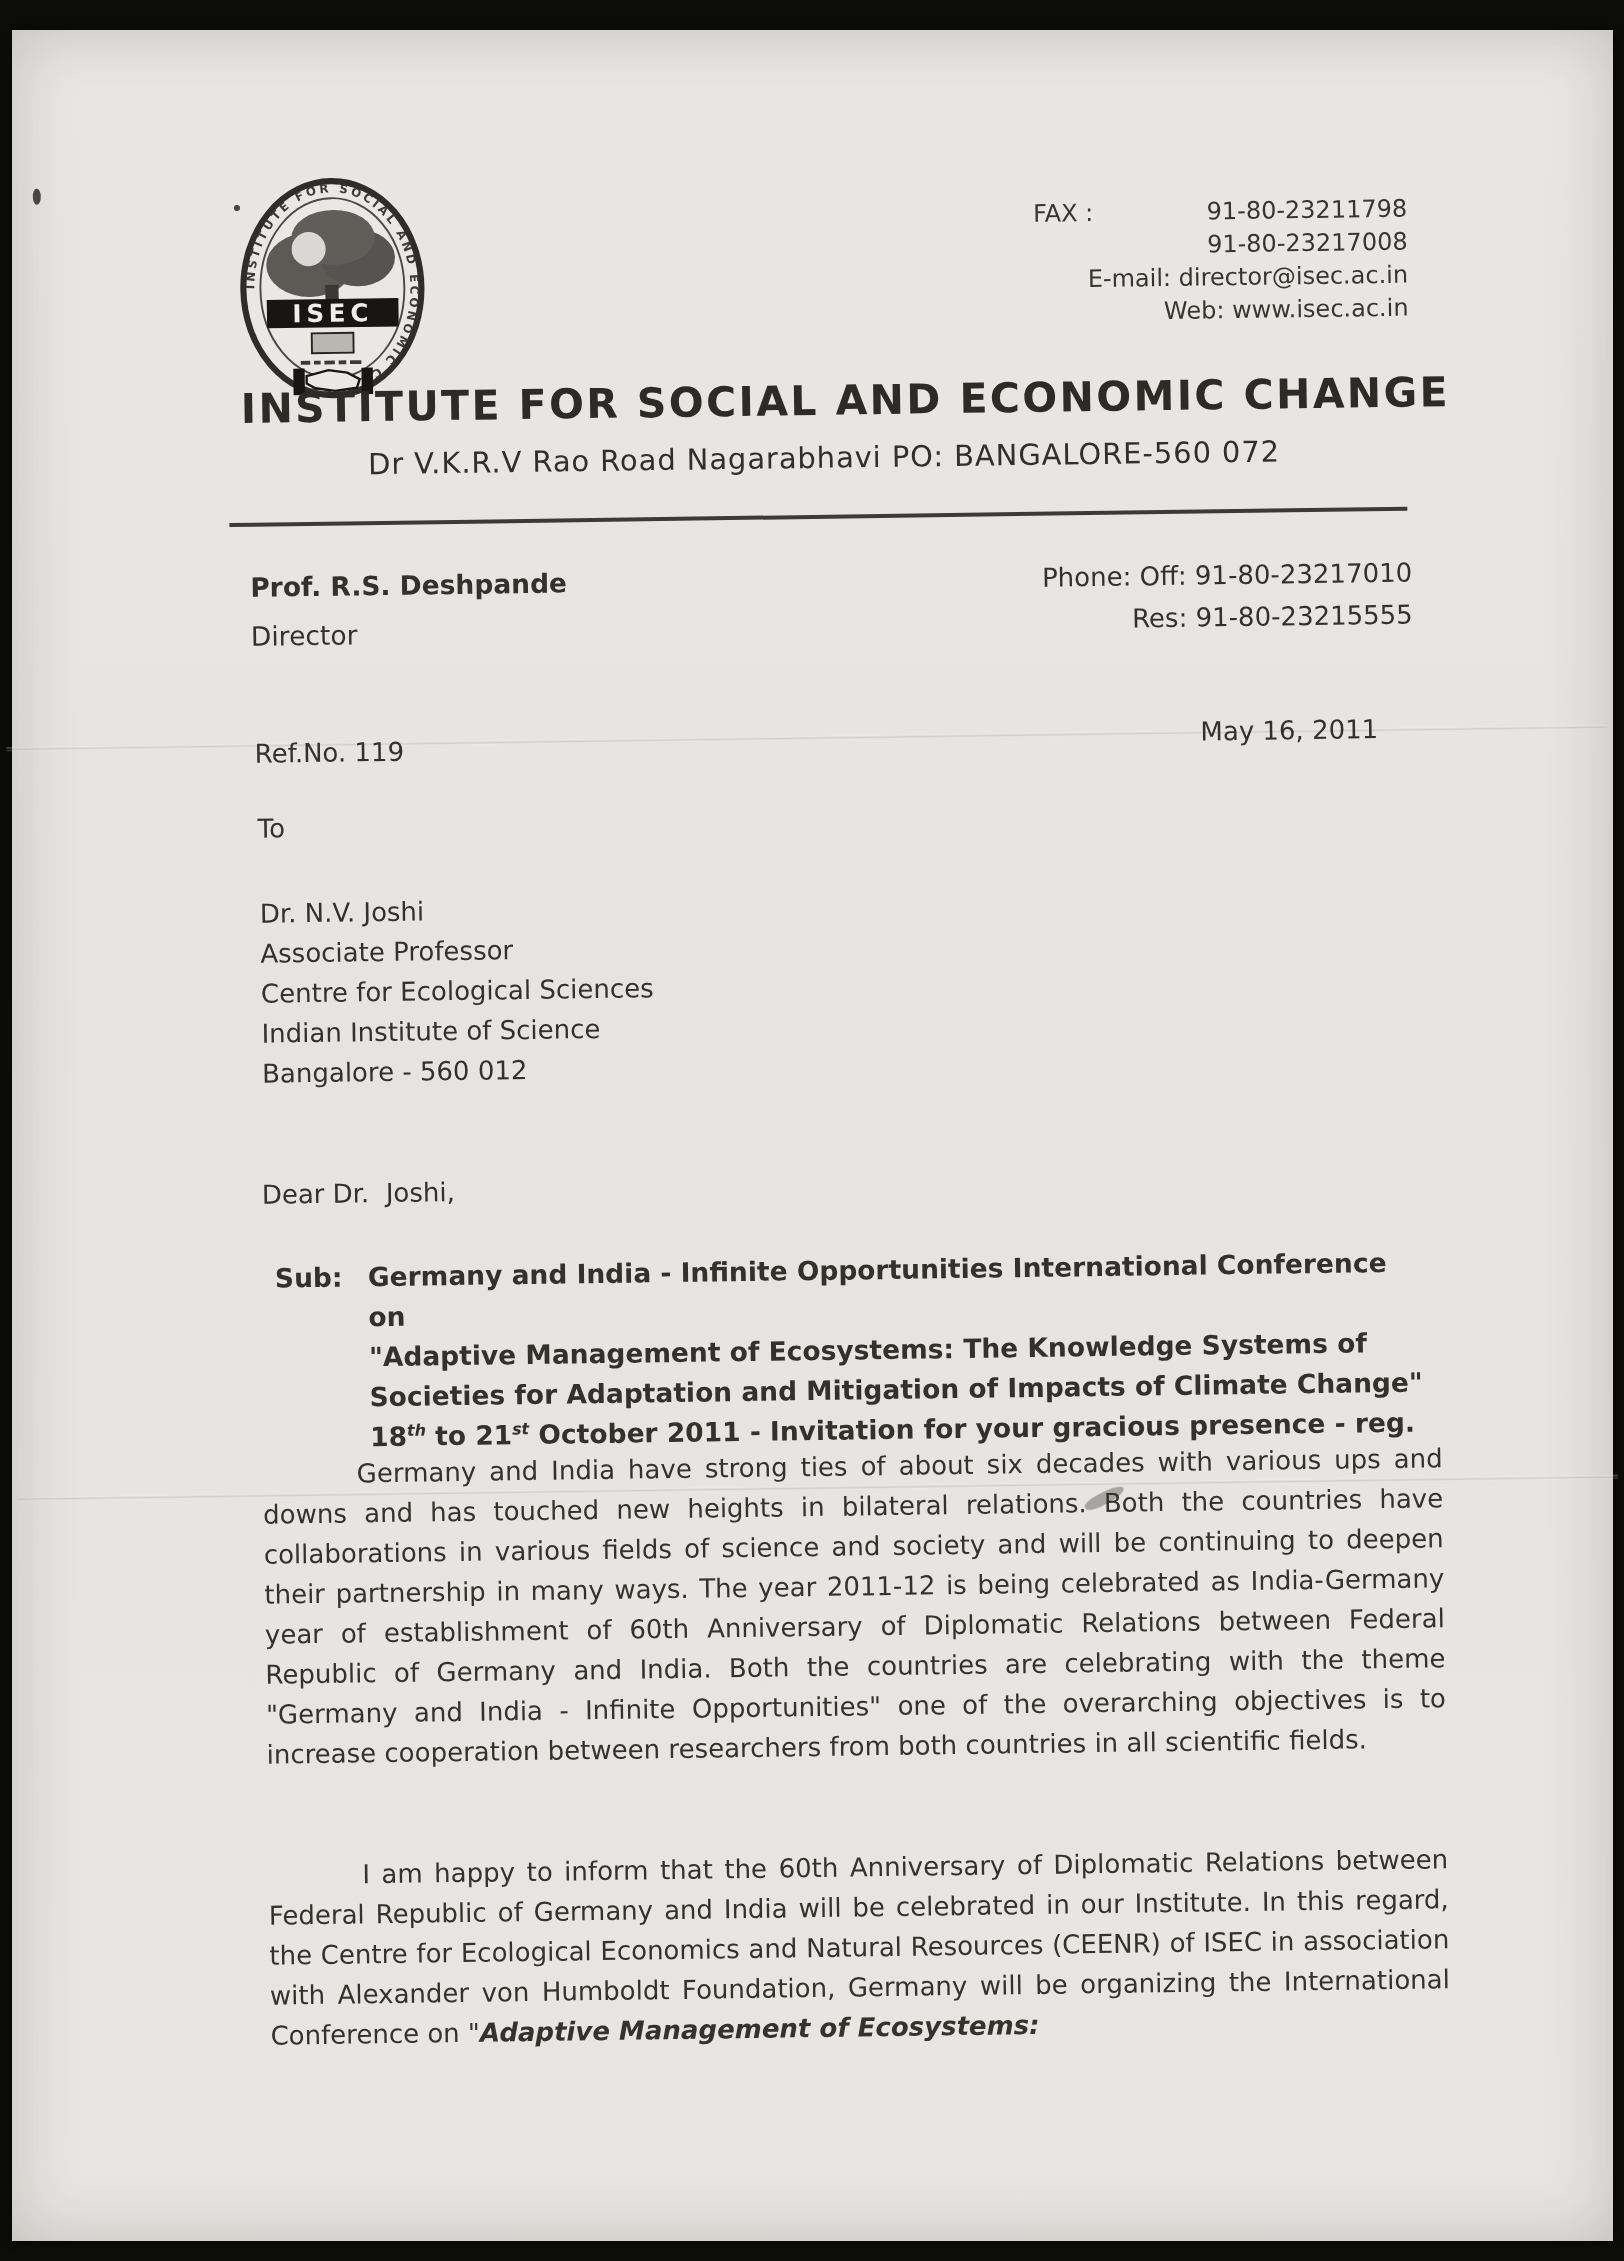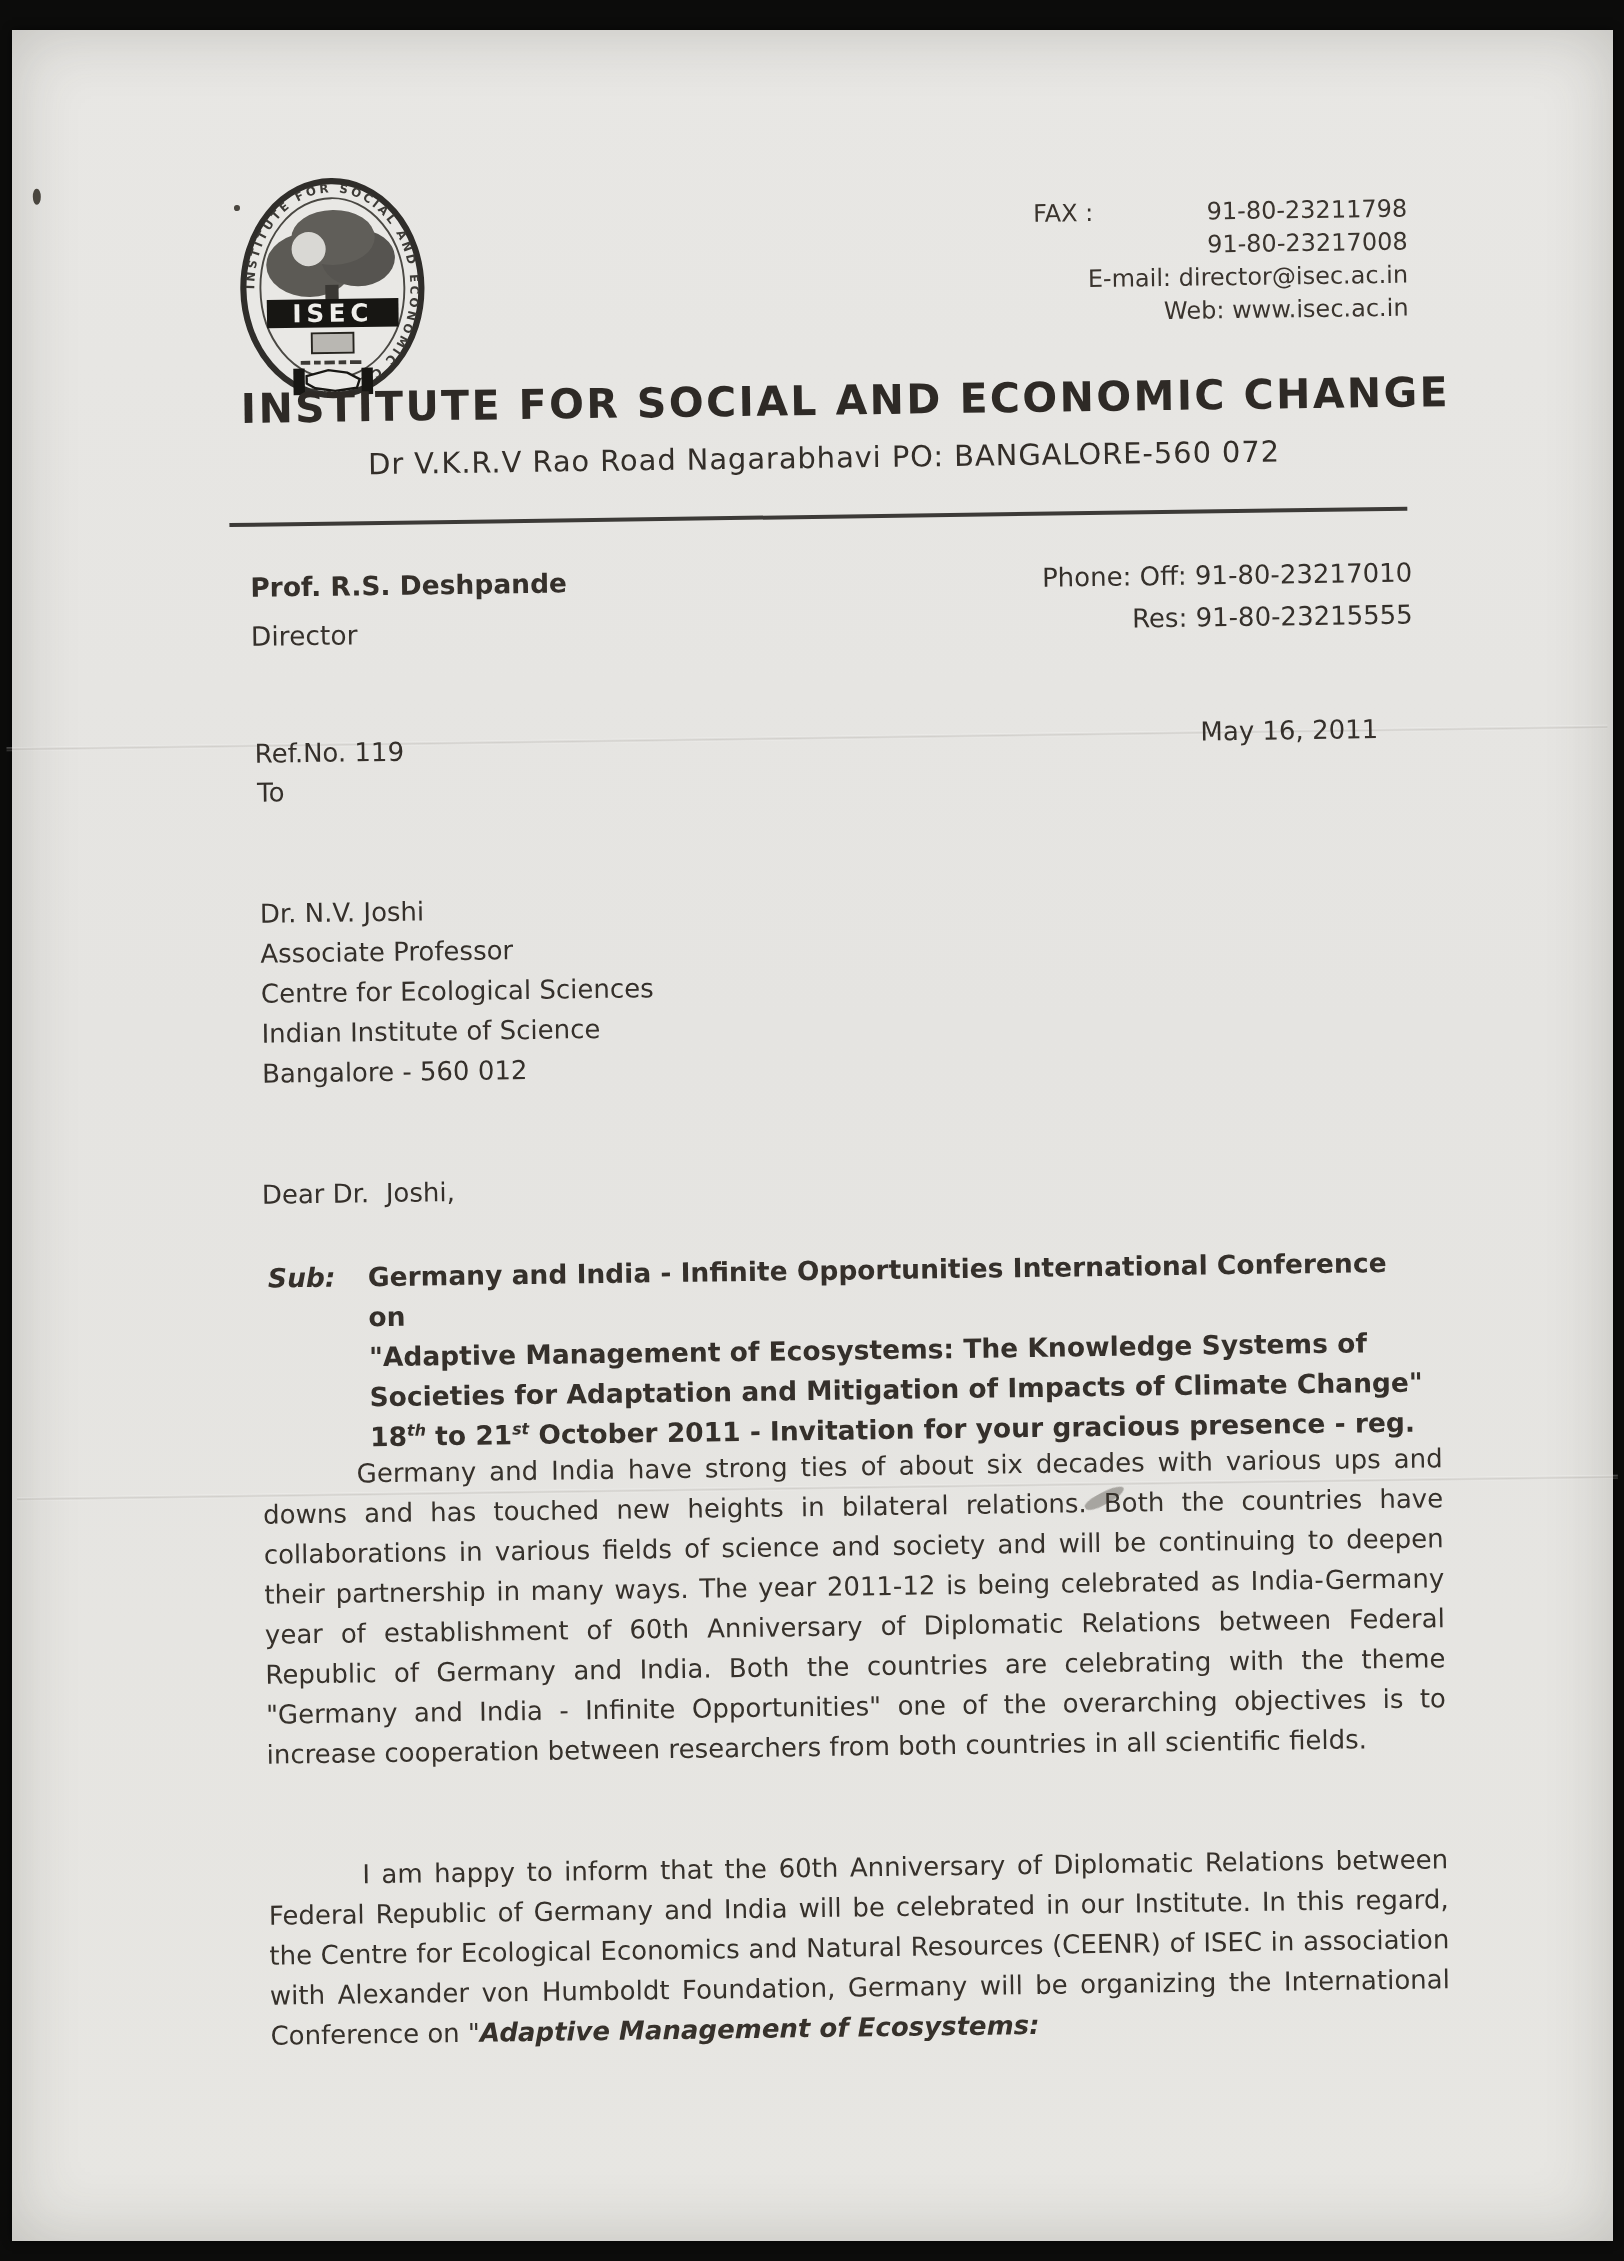--- a/index.html
+++ b/index.html
@@ -33,25 +33,25 @@
   .org-name{left:239px;top:347px;width:1165px;text-align:center;
     font-size:41px;font-weight:bold;letter-spacing:2.4px;color:#2e2a26;white-space:nowrap;}
   .org-addr{left:239px;top:411px;width:1165px;text-align:center;
     font-size:29px;letter-spacing:0.9px;color:#332e29;white-space:nowrap;}
   .rule{left:226px;top:485px;width:1178px;height:4.3px;background:#3c3a37;}
   .officer-name{left:246px;top:534px;font-size:26.5px;font-weight:bold;}
   .officer-title{left:246px;top:583px;font-size:26.5px;}
   .phones{top:530px;right:193px;text-align:right;font-size:26px;line-height:42px;}
   .ref-no{left:248px;top:701px;font-size:26px;}
   .date{left:1194px;top:692px;font-size:26px;}
-  .to-label{left:250px;top:740px;font-size:26px;}
+  .to-label{left:250px;top:776px;font-size:26px;}
   .recipient{left:251px;top:856px;font-size:26px;line-height:40px;}
   .salutation{left:249px;top:1142px;font-size:26px;white-space:pre-wrap;}
   .subject{left:246px;top:1221px;width:1165px;font-size:26.5px;font-weight:bold;line-height:40px;}
-  .subject-label{position:absolute;left:8px;top:0;font-style:italic;}
+  .subject-label{position:absolute;left:15px;top:0;}
   .subject-lines{margin-left:108px;}
   .para{left:246px;width:1180px;font-size:26px;line-height:40px;
     text-align:justify;text-indent:94px;color:#36312b;}
   .para1{top:1417px;}
   .para2{top:1818px;}
   .em-seg{font-weight:bold;font-style:italic;}
   sup{font-size:0.6em;vertical-align:super;line-height:0;font-style:italic;}
   
   .logo{left:239px;top:140px;width:187px;height:223px;}
 </style>

